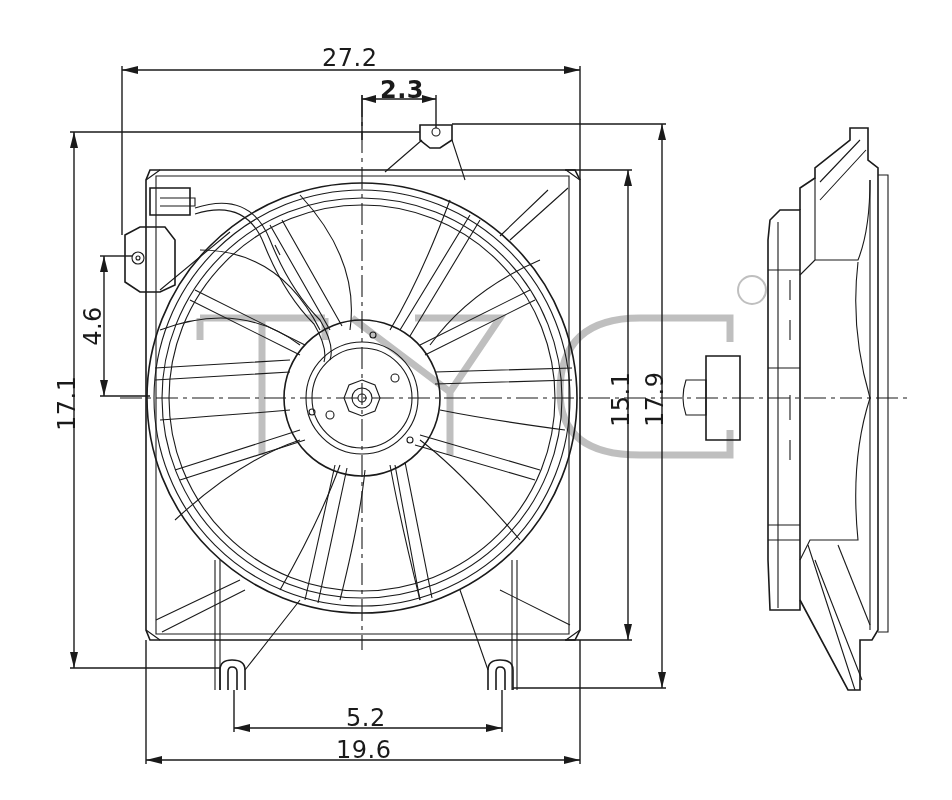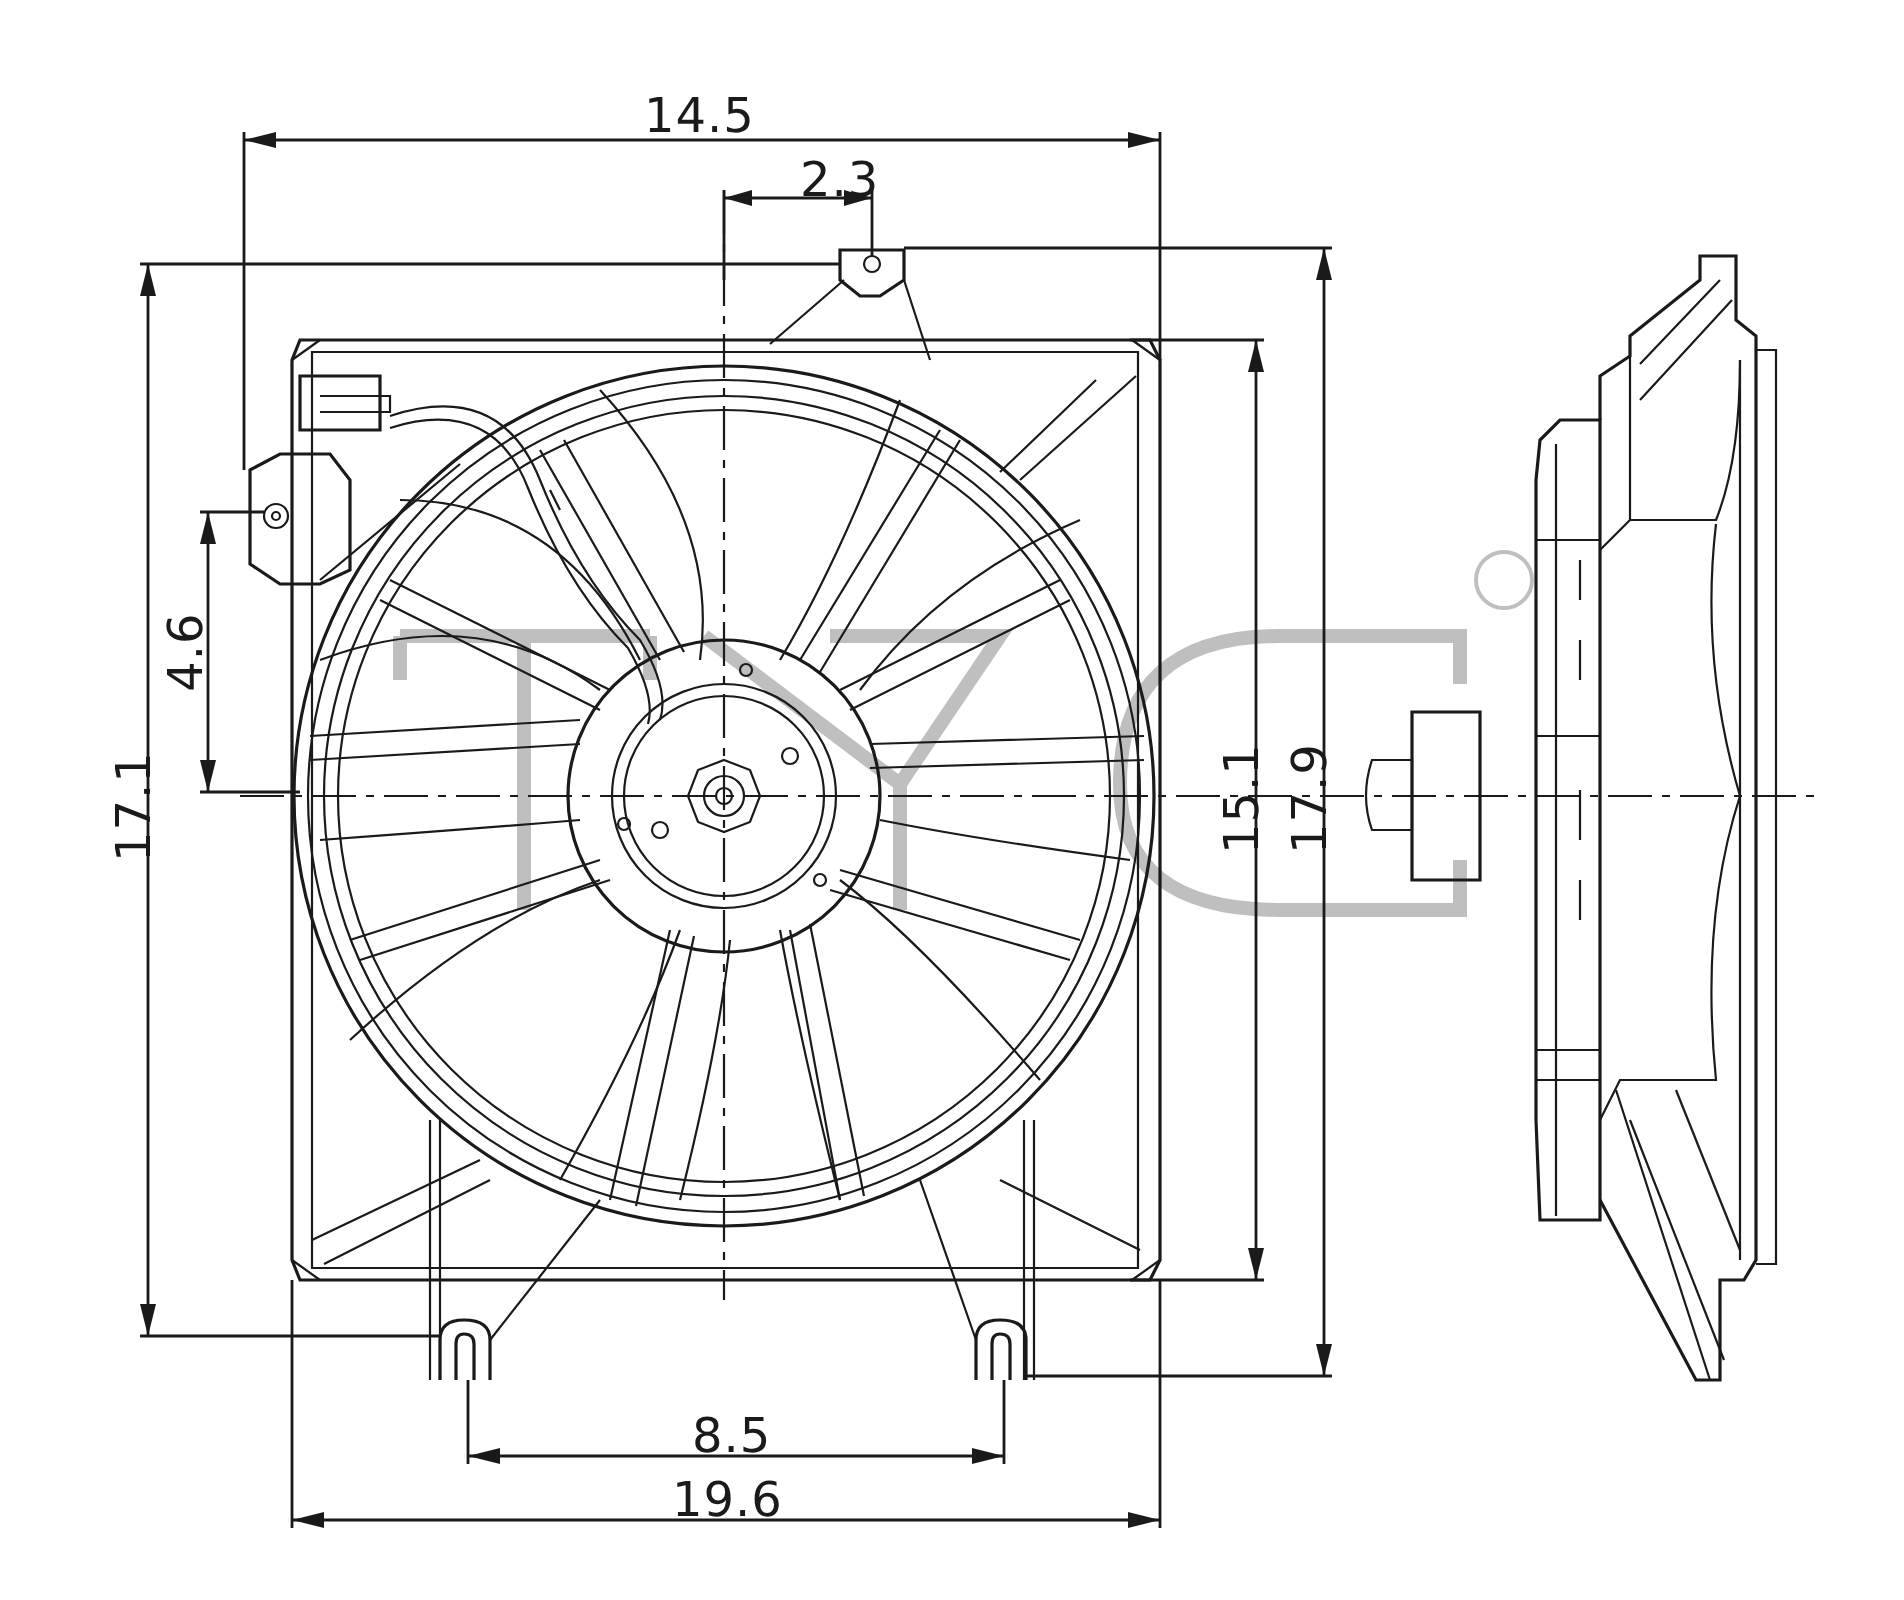--- a/index.html
+++ b/index.html
@@ -185,20 +185,20 @@
     <path class="ln" d="M800 210 V 188 L 815 178 V 168 L 850 140 V 128 H 868 V 160 L 878 168 V 630 L 872 640 H 860 V 690 H 848 L 800 600"></path>
     <path class="thin" d="M815 178 V 260 H 858 Q 870 230 870 180 M815 260 L 800 275"></path>
     <path class="thin" d="M858 262 Q 850 330 870 398 Q 850 460 858 540 H 810 L 800 560"></path>
     <path class="thin" d="M878 175 H 888 V 632 H 878 M870 180 V 630"></path>
     <path class="thin" d="M808 545 L 855 690 M815 560 L 862 680"></path>
     <path class="thin" d="M820 182 L 860 140 M820 200 L 866 150"></path>
     <path class="thin" d="M838 545 L 870 625"></path>
   </g>
 </svg>
 
-<div class="label" style="left:322px; top:46px;">14.5</div>
-<div class="label" style="left:400px; top:78px;">2.3</div>
+<div class="label" style="left:322px; top:46px;">27.2</div>
+<div class="label" style="left:380px; top:78px;font-weight:bold;">2.3</div>
 <div class="label rot" style="left:42px; top:394px; width:50px; text-align:center;">17.1</div>
 <div class="label rot" style="left:68px; top:314px; width:50px; text-align:center;">4.6</div>
 <div class="label rot" style="left:596px; top:390px; width:50px; text-align:center;">15.1</div>
 <div class="label rot" style="left:630px; top:390px; width:50px; text-align:center;">17.9</div>
-<div class="label" style="left:346px; top:706px;">8.5</div>
+<div class="label" style="left:346px; top:706px;">5.2</div>
 <div class="label" style="left:336px; top:738px;">19.6</div>
 
 </body></html>

